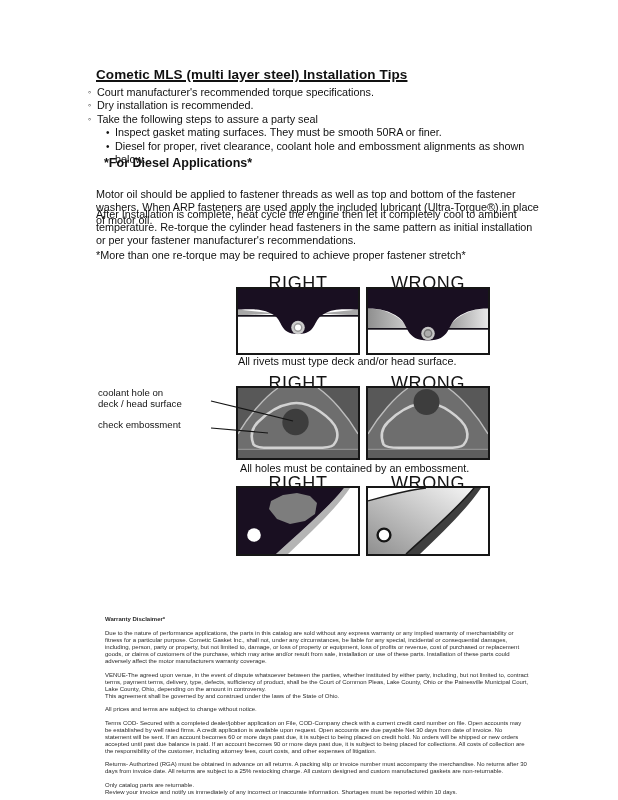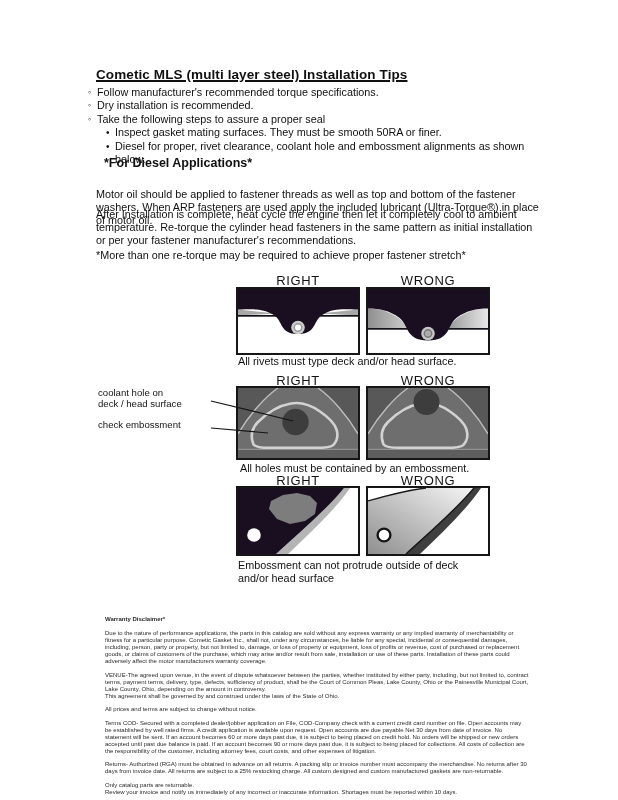--- a/index.html
+++ b/index.html
@@ -15,50 +15,50 @@
   .bullets{left:88px;top:42px;width:452px;font-size:10.8px;line-height:13.4px;}
   .b-row{display:flex;}
   .b-marker{width:9px;flex:0 0 9px;font-size:9px;line-height:13.4px;text-align:left;}
   .b-sub{margin-left:18px;}
   .b-sub .b-marker{font-size:10px;}
   .diesel-h{left:104px;top:112px;font-size:12.5px;font-weight:bold;}
   .para{left:96px;width:444px;font-size:10.8px;line-height:13.2px;}
   .p1{top:144px;}
   .p2{top:164px;}
   .note{top:205px;}
-  .dg-label{width:124px;text-align:center;font-size:13px;letter-spacing:0.6px;color:#131313;}
+  .dg-label{width:124px;text-align:center;font-size:18px;letter-spacing:0.6px;color:#131313;}
   .dbox{border:2px solid #161616;background:#fff;line-height:0;}
   .dbox svg{display:block;}
   .caption{font-size:10.8px;line-height:12.5px;color:#111;}
   .side-label{width:112px;text-align:left;font-size:9.6px;line-height:10.6px;color:#131313;white-space:pre-line;}
   .leader{pointer-events:none;}
   .disclaimer{left:105px;top:572px;width:424px;font-size:6px;line-height:7px;color:#2b2b2b;}
   .disclaimer .dh{font-weight:bold;margin:0 0 7px 0;}
   .disclaimer p{margin:0 0 6.5px 0;white-space:pre-line;}
   .pagenum{left:389px;top:757px;font-size:16px;color:#4c1d95;letter-spacing:0.3px;}
 </style>
 </head>
 <body>
 
 <div class="page">
 
   <div class="abs title">Cometic MLS (multi layer steel) Installation Tips</div>
 
   <div class="abs bullets">
     <div class="b-row">
       <span class="b-marker">◦</span>
-      <span>Follow manufacturer's recommended torque specifications.</span>
+      <span>Court manufacturer's recommended torque specifications.</span>
     </div>
     <div class="b-row">
       <span class="b-marker">◦</span>
       <span>Dry installation is recommended.</span>
     </div>
     <div class="b-row">
       <span class="b-marker">◦</span>
-      <span>Take the following steps to assure a proper seal</span>
+      <span>Take the following steps to assure a party seal</span>
     </div>
     <div class="b-row b-sub">
       <span class="b-marker">•</span>
       <span>Inspect gasket mating surfaces.  They must be smooth 50RA or finer.</span>
     </div>
     <div class="b-row b-sub">
       <span class="b-marker">•</span>
       <span>Diesel for proper, rivet clearance, coolant hole and embossment alignments as shown below.</span>
     </div>
   </div>
@@ -174,21 +174,20 @@
       </defs>
       <rect width="120" height="66" fill="#ffffff"></rect>
       <path d="M0,13 C24,6 44,1.5 58,0 L106,0 C89,21 63,43 38,66 L0,66 Z" fill="url(#bandg)"></path>
       <path d="M106,0 C89,21 63,43 38,66 L52,66 C75,44 98,22 113,0 Z" fill="#3f3f3f"></path>
       <path d="M106,0 C89,21 63,43 38,66" stroke="#1a1a1a" stroke-width="1.5" fill="none"></path>
       <path d="M0,13 C24,6 44,1.5 58,0" stroke="#1a1a1a" stroke-width="1.3" fill="none"></path>
       <circle cx="16" cy="47" r="6.4" fill="#ffffff" stroke="#151515" stroke-width="2.4"></circle>
     </svg>
   </div>
 
-  <div class="abs caption" style="left:238px;top:515px;width:240px;">Embossment can not protrude outside of deck and/or head surface</div>
 
   <div class="abs disclaimer">
     <div class="dh">Warranty Disclaimer*</div>
     <p>Due to the nature of performance applications, the parts in this catalog are sold without any express warranty or any implied warranty of merchantability or fitness for a particular purpose.  Cometic Gasket Inc., shall not, under any circumstances, be liable for any special, incidental or consequential damages, including, person, party or property, but not limited to, damage, or loss of property or equipment, loss of profits or revenue, cost of purchased or replacement goods, or claims of customers of the purchase, which may arise and/or result from sale, installation or use of these parts.  Installation of these parts could adversely affect the motor manufacturers warranty coverage.</p>
     <p>VENUE-The agreed upon venue, in the event of dispute whatsoever between the parties, whether instituted by either party, including, but not limited to, contract terms, payment terms, delivery, type, defects, sufficiency of product, shall be the Court of Common Pleas, Lake County, Ohio or the Painesville Municipal Court, Lake County, Ohio, depending on the amount in controversy.
 This agreement shall be governed by and construed under the laws of the State of Ohio.</p>
     <p>All prices and terms are subject to change without notice.</p>
     <p>Terms COD- Secured with a completed dealer/jobber application on File, COD-Company check with a current credit card number on file.  Open accounts may be established by well rated firms.  A credit application is available upon request.  Open accounts are due payable Net 30 days from date of invoice.  No statement will be sent.  If an account becomes 60 or more days past due, it is subject to being placed on credit hold.  No orders will be shipped or new orders accepted until past due balance is paid.  If an account becomes 90 or more days past due, it is subject to being placed for collections.  All costs of collection are the responsibility of the customer, including attorney fees, court costs, and other expenses of litigation.</p>
     <p>Returns- Authorized (RGA) must be obtained in advance on all returns.  A packing slip or invoice number must accompany the merchandise.  No returns after 30 days from invoice date.  All returns are subject to a 25% restocking charge.  All custom designed and custom manufactured gaskets are non-returnable.</p>
     <p>Only catalog parts are returnable.

